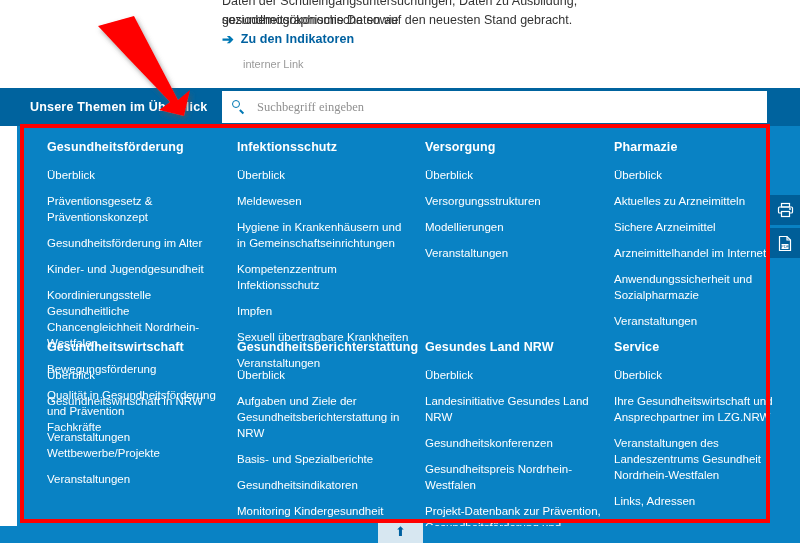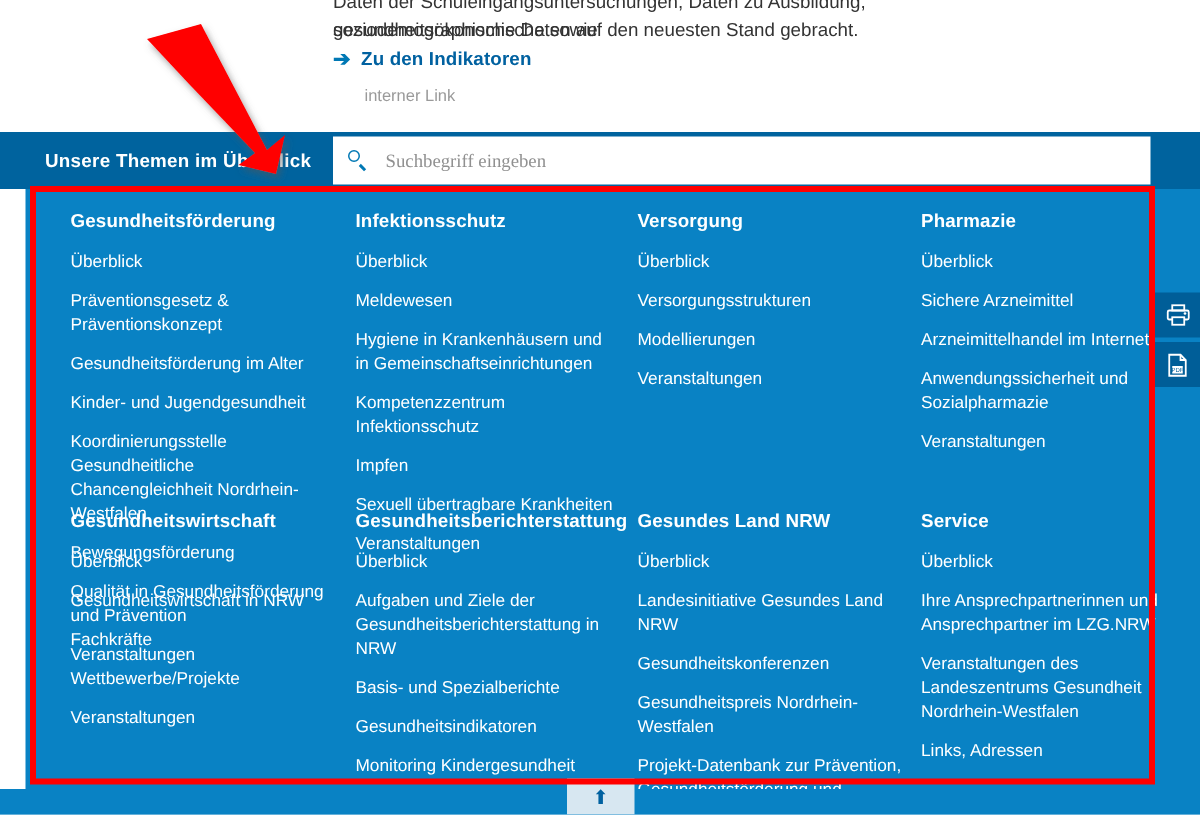--- a/index.html
+++ b/index.html
@@ -303,20 +303,21 @@
         <div class="nav-col-title">Versorgung</div>
         <a class="nav-col-link">Überblick</a>
         <a class="nav-col-link">Versorgungsstrukturen</a>
         <a class="nav-col-link">Modellierungen</a>
         <a class="nav-col-link">Veranstaltungen</a>
       </div>
 
       <div class="nav-column col-3">
         <div class="nav-col-title">Pharmazie</div>
         <a class="nav-col-link">Überblick</a>
+        <a class="nav-col-link">Aktuelles zu Arzneimitteln</a>
         <a class="nav-col-link">Sichere Arzneimittel</a>
         <a class="nav-col-link">Arzneimittelhandel im Internet</a>
         <a class="nav-col-link">Anwendungssicherheit und Sozialpharmazie</a>
         <a class="nav-col-link">Veranstaltungen</a>
       </div>
     </div>
 
     <div class="panel-row" id="panel-row-2">
 
       <div class="nav-column col-0">
@@ -344,21 +345,21 @@
         <a class="nav-col-link">Landesinitiative Gesundes Land NRW</a>
         <a class="nav-col-link">Gesundheitskonferenzen</a>
         <a class="nav-col-link">Gesundheitspreis Nordrhein-Westfalen</a>
         <a class="nav-col-link">Projekt-Datenbank zur Prävention, Gesundheitsförderung und Gesundheitsversorgung in Nordrhein-Westfalen</a>
 
       </div>
 
       <div class="nav-column col-3">
         <div class="nav-col-title">Service</div>
         <a class="nav-col-link">Überblick</a>
-        <a class="nav-col-link">Ihre Ansprechpartnerinnen und Ansprechpartner im LZG.NRW</a>
+        <a class="nav-col-link">Ihre Gesundheitswirtschaft und Ansprechpartner im LZG.NRW</a>
         <a class="nav-col-link">Veranstaltungen des Landeszentrums Gesundheit Nordrhein-Westfalen</a>
         <a class="nav-col-link">Links, Adressen</a>
 
       </div>
     </div>
 
   </div>
 </div>
 
 <div id="page-bottom-strip"></div>

